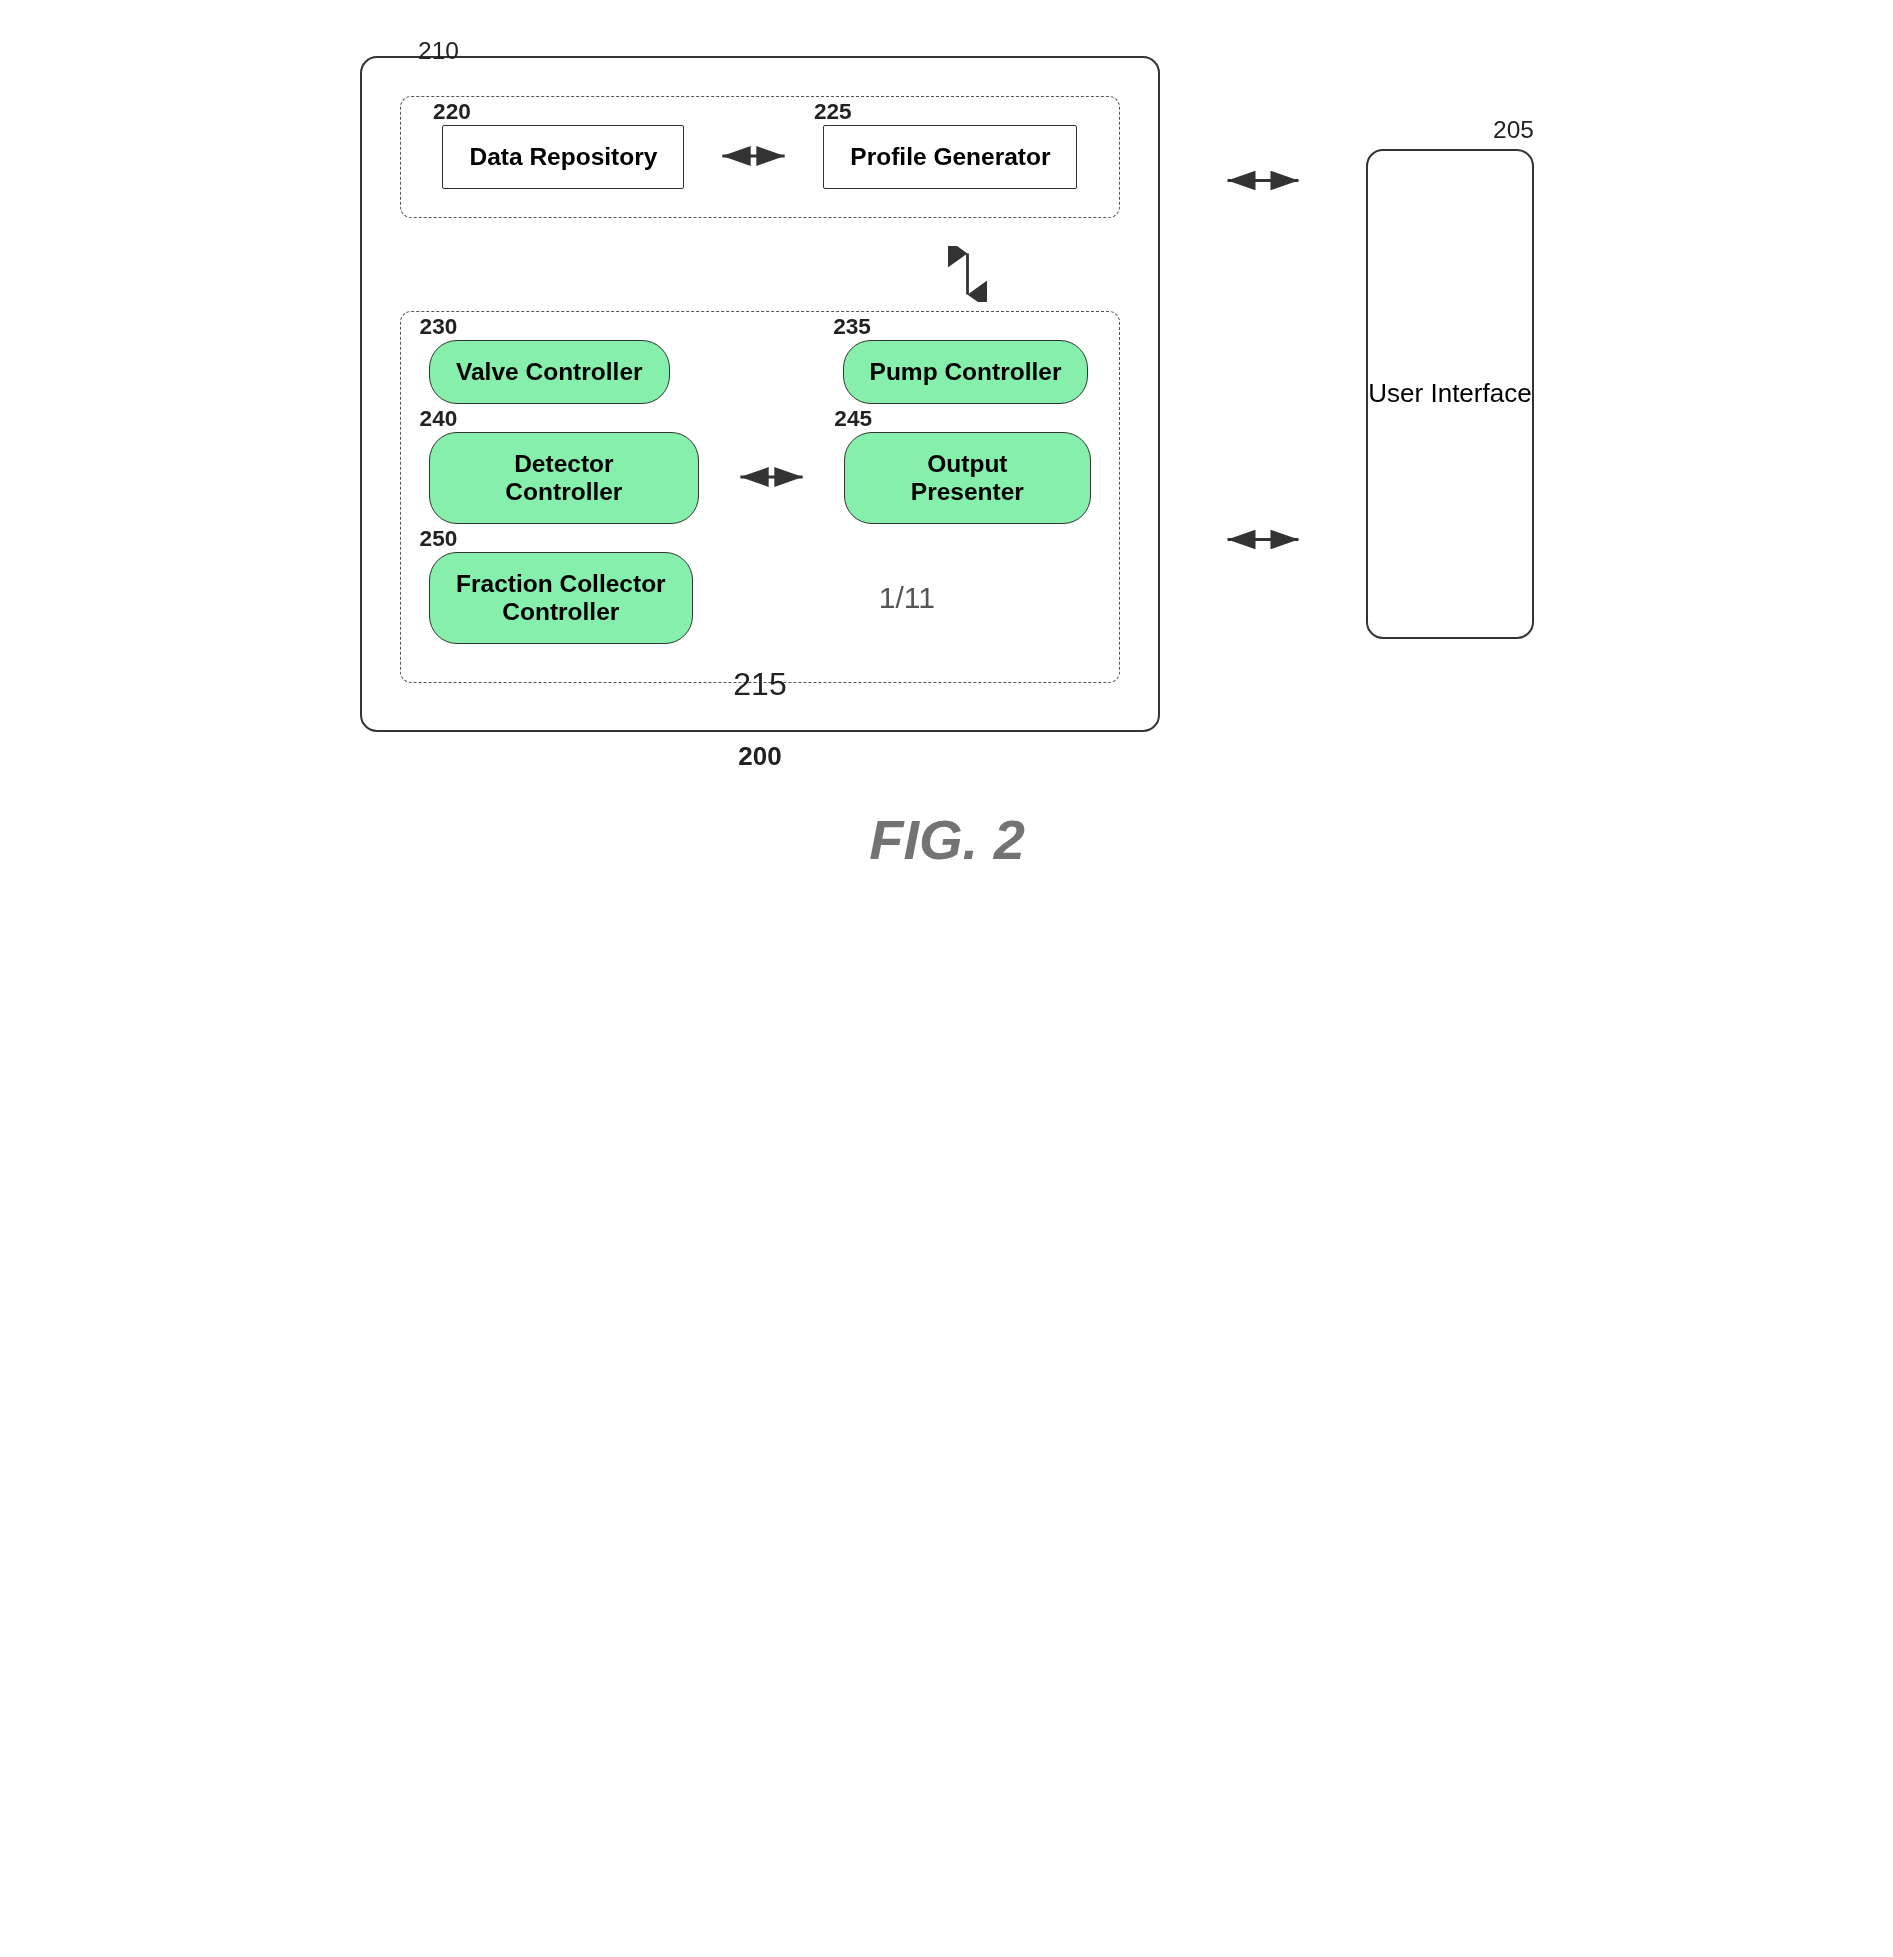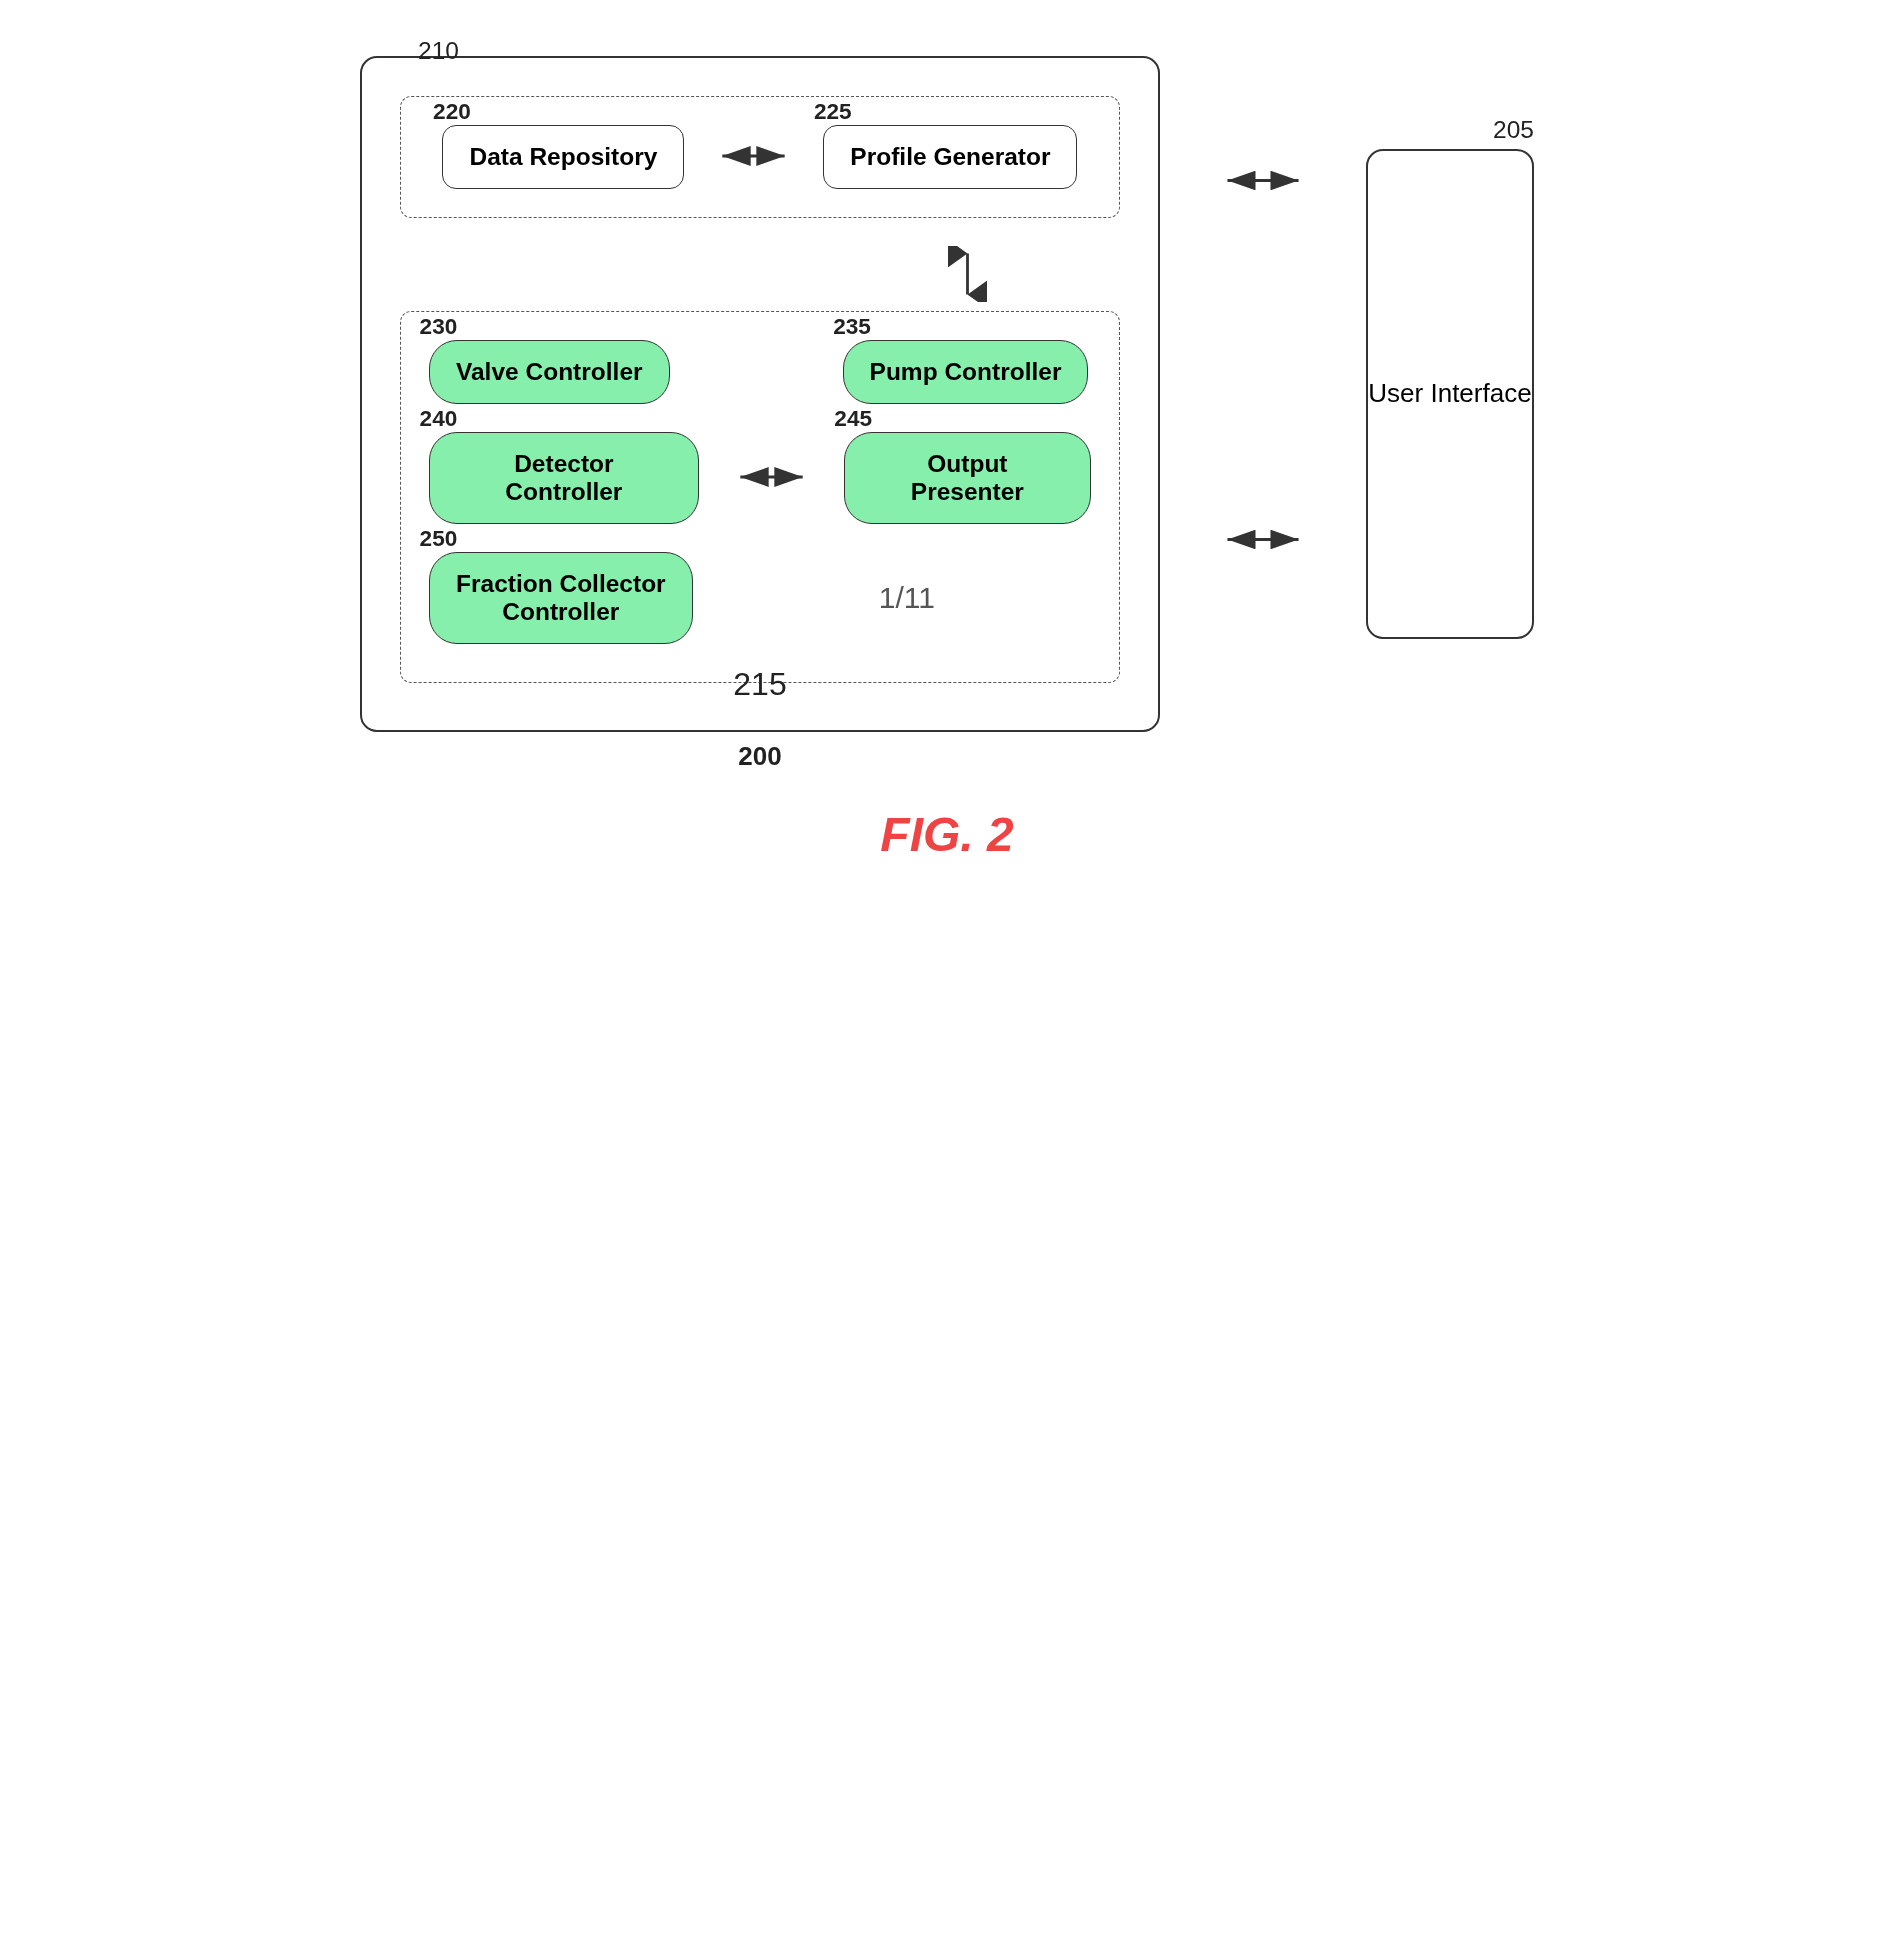--- a/index.html
+++ b/index.html
@@ -80,21 +80,21 @@
       bottom: -21px;
       left: 50%;
       transform: translateX(-50%);
       font-size: 32px;
       color: #222;
     }
 
     
     .component-box {
       border: 1.9px solid #333;
-      border-radius: 14px;
+      border-radius: 2px;
       padding: 17px 26px;
       font-size: 24.5px;
       text-align: center;
       background: #fff;
       min-width: 169px;
     }
 
     .component-box-rounded {
       border: 1.9px solid #333;
       border-radius: 28px;
@@ -144,24 +144,24 @@
     .label-205 {
       position: absolute;
       top: -33px;
       right: 0px;
       font-size: 24.5px;
       color: #222;
     }
 
     
     .fig-caption {
-      font-size: 48px;
+      font-size: 56px;
       font-style: italic;
       font-weight: bold;
-      color: #ef4444;
+      color: #737373;
       margin-top: 75px;
       text-align: center;
     }
 
     
     .vert-connector {
       display: flex;
       justify-content: center;
       margin: 0;
     }

